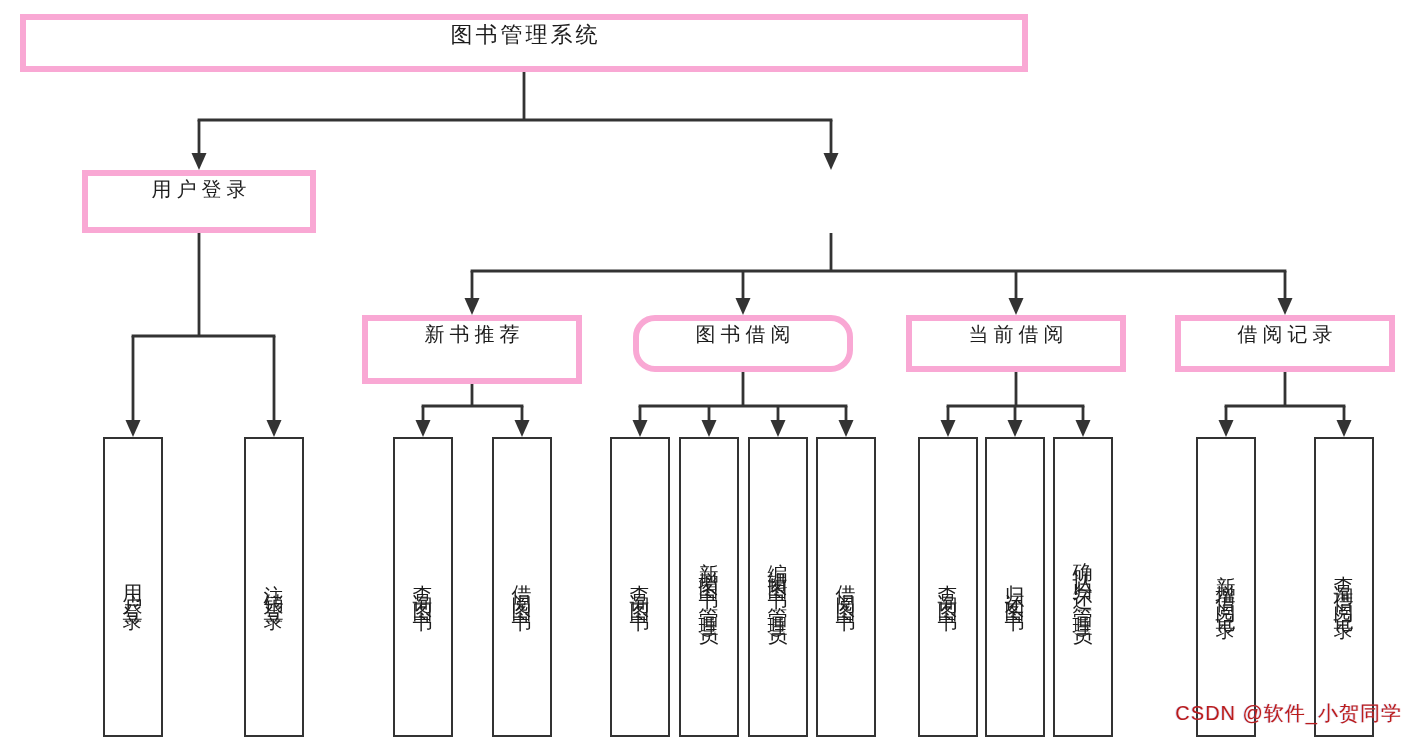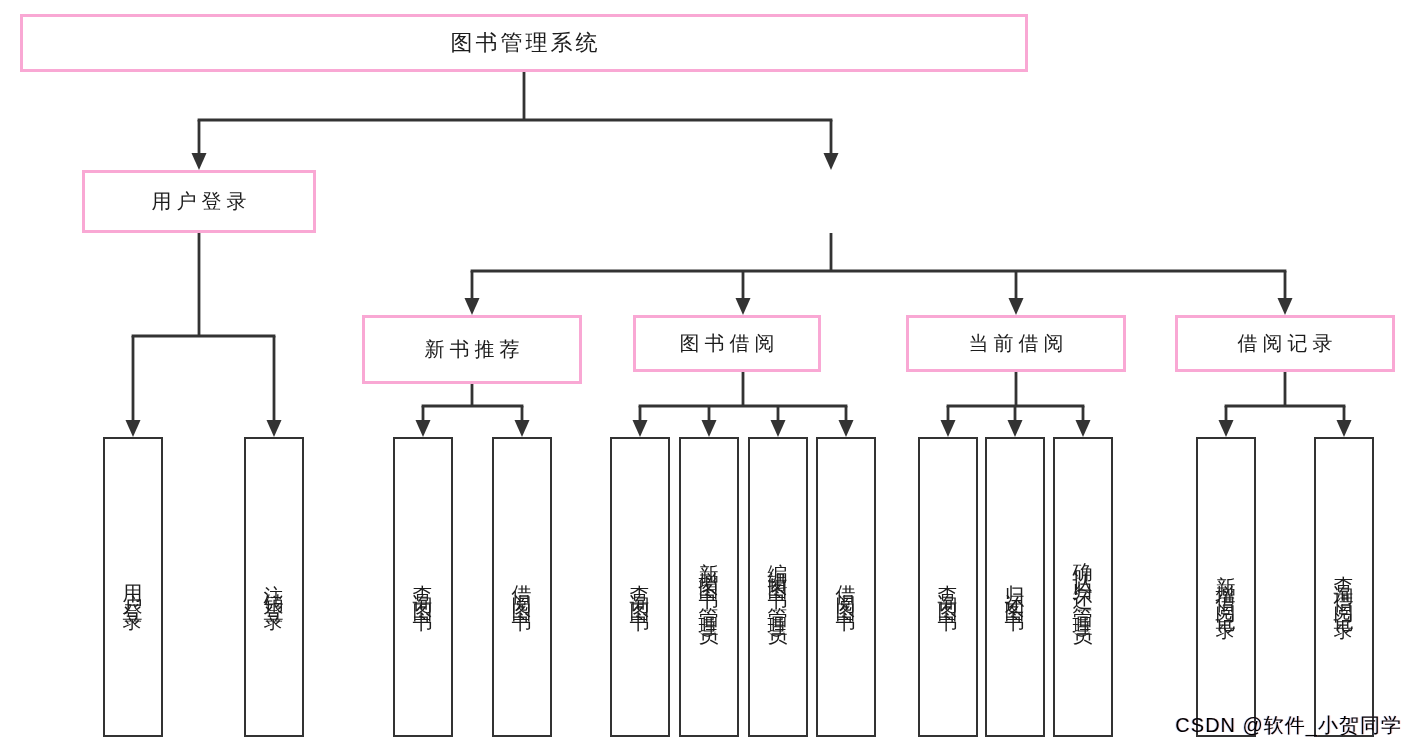--- a/index.html
+++ b/index.html
@@ -12,24 +12,24 @@
     overflow: hidden;
   }
   .connectors {
     position: absolute;
     left: 0; top: 0;
     z-index: 0;
   }
   .node {
     position: absolute;
     background: #ffffff;
-    border: 3px solid #f9a8d4;
+    border: 6px solid #f9a8d4;
     box-sizing: border-box;
     display: flex;
-    align-items: center;
+    align-items: flex-start;
     justify-content: center;
     z-index: 1;
   }
   .node span {
     color: #1c1c1c;
     font-size: 20px;
     letter-spacing: 5px;
     text-indent: 5px;
     white-space: nowrap;
   }
@@ -56,23 +56,23 @@
     text-orientation: mixed;
     color: #1c1c1c;
     font-size: 20px;
     letter-spacing: 9px;
     line-height: 1.1;
     white-space: nowrap;
   }
   .watermark {
     position: absolute;
     right: 3px;
-    bottom: 8px;
+    bottom: 20px;
     font-size: 20px;
-    color: #000000;
+    color: #b91c1c;
     letter-spacing: 1px;
     z-index: 2;
     text-shadow: 1px 0 0 rgba(255,120,120,0.25), -1px 0 0 rgba(90,140,255,0.25);
     white-space: nowrap;
     text-align: right;
   }
 </style>
 </head>
 <body>
 
@@ -151,21 +151,21 @@
     <span>图书管理系统</span>
   </div>
 
   <div class="node" style="left:82px; top:170px; width:234px; height:63px;">
     <span>用户登录</span>
   </div>
 
   <div class="node" style="left:362px; top:315px; width:220px; height:69px;">
     <span>新书推荐</span>
   </div>
-  <div class="node" style="left:633px; top:315px; width:188px; height:57px;">
+  <div class="node" style="left:633px; top:315px; width:220px; height:57px;border-radius:22px;">
     <span>图书借阅</span>
   </div>
   <div class="node" style="left:1175px; top:315px; width:220px; height:57px;">
     <span>借阅记录</span>
   </div>
   <div class="node" style="left:906px; top:315px; width:220px; height:57px;">
     <span>当前借阅</span>
   </div>
 
   <div class="leaf" style="left:103px;">

